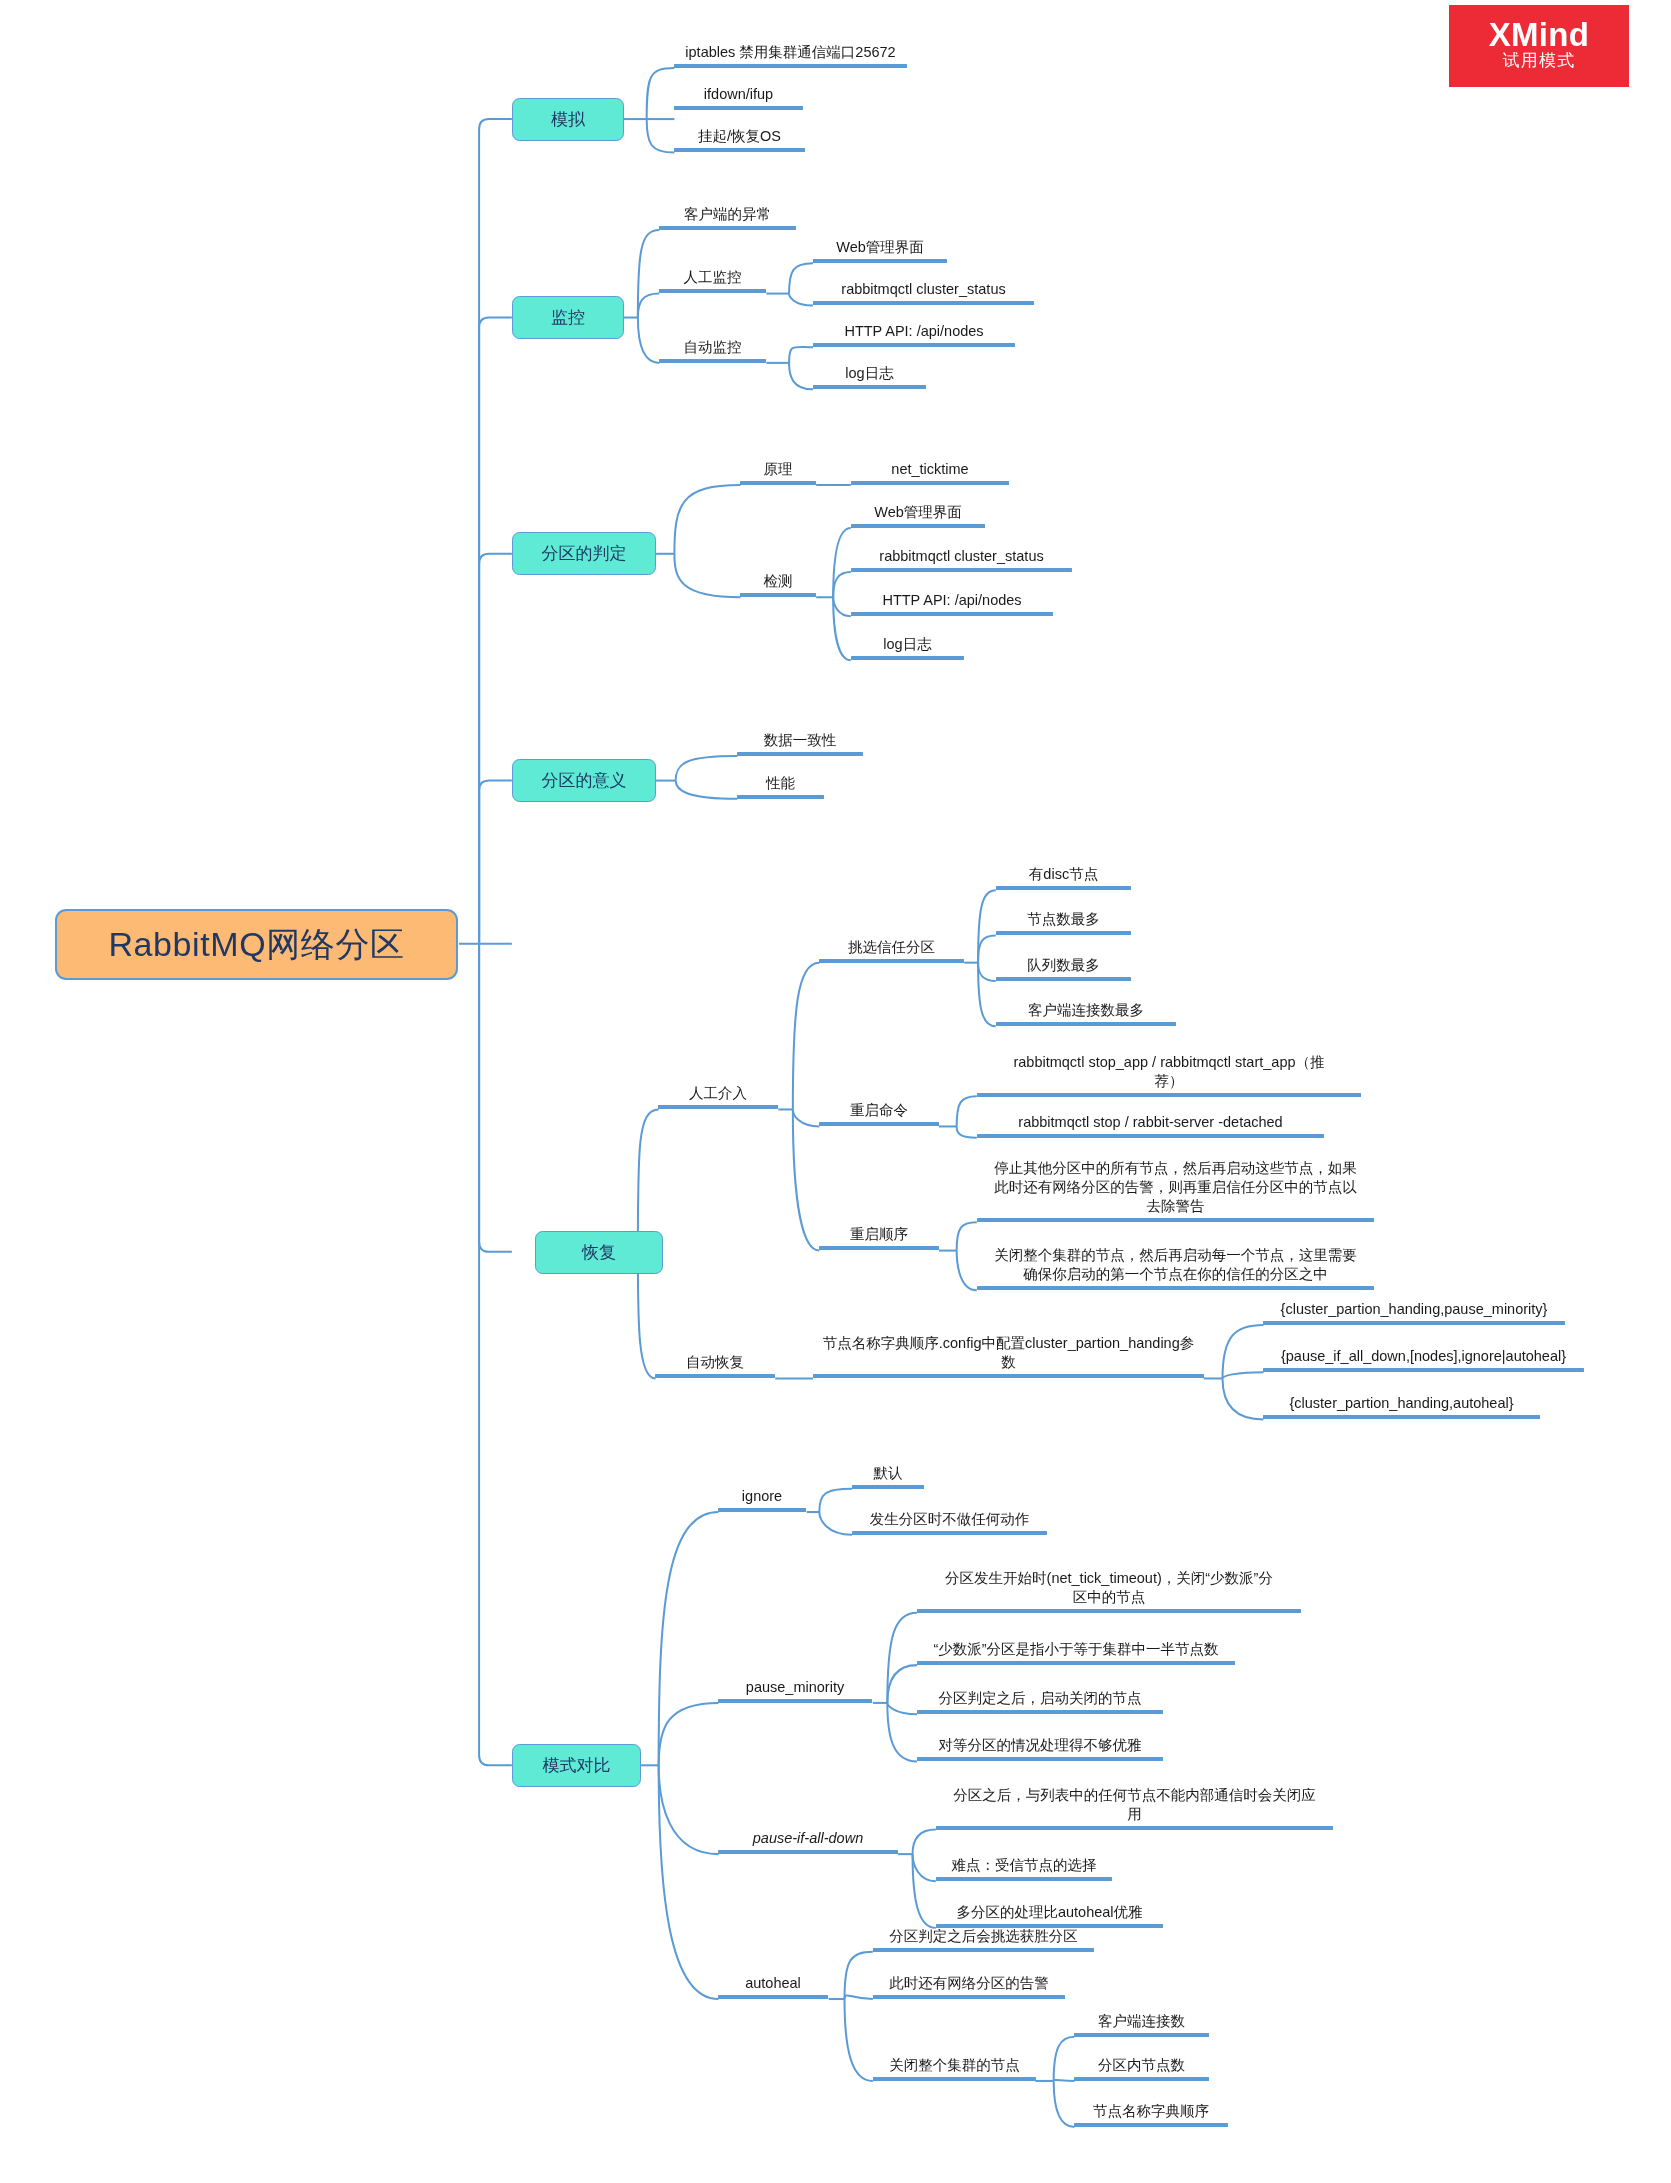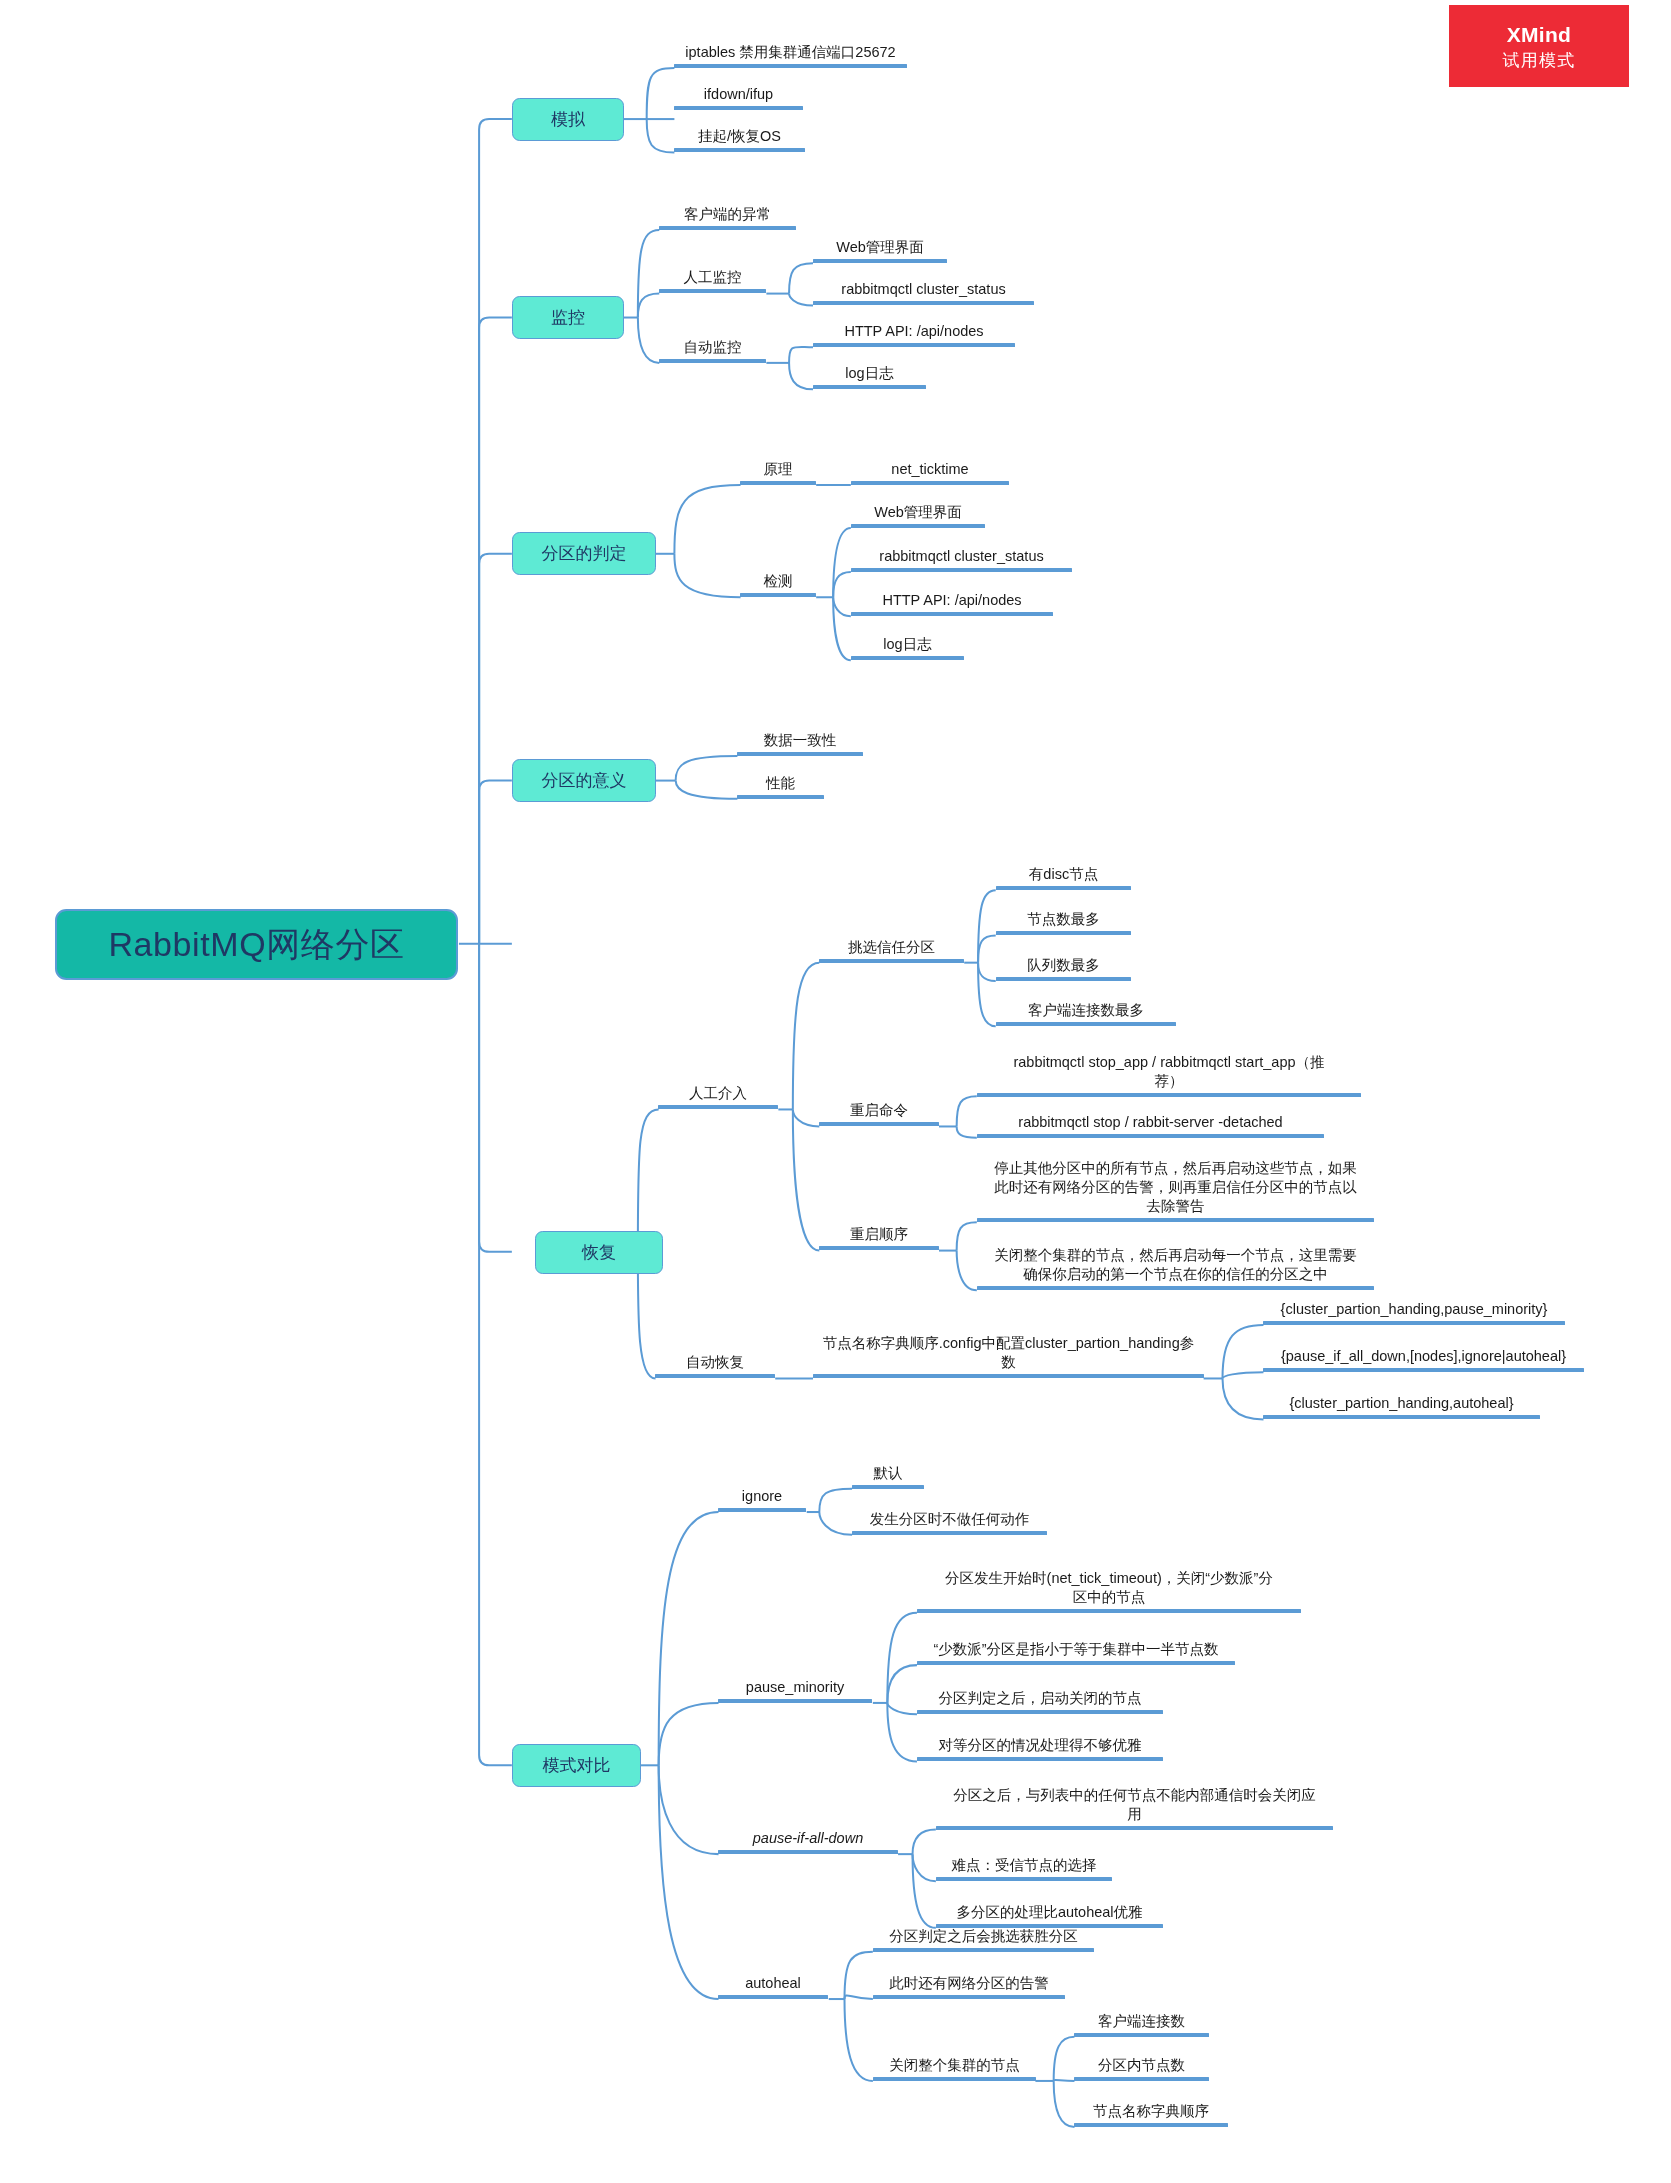--- a/index.html
+++ b/index.html
@@ -22,21 +22,21 @@
     left: 0;
     top: 0;
     width: 1672px;
     height: 2183px;
     pointer-events: none;
   }
   
   .root-node {
     position: absolute;
     box-sizing: border-box;
-    background: #14b8a6;
+    background: #fdba74;
     border: 2.5px solid #5b9bd5;
     border-radius: 11.3px;
     display: flex;
     align-items: center;
     justify-content: center;
     color: #1f3864;
     font-size: 34px;
     letter-spacing: 0.6px;
     white-space: nowrap;
   }
@@ -83,21 +83,21 @@
   .watermark {
     position: absolute;
     background: #ed2b36;
     display: flex;
     flex-direction: column;
     align-items: center;
     justify-content: center;
     color: #ffffff;
   }
   .watermark .wm-title {
-    font-size: 21px;
+    font-size: 33px;
     font-weight: bold;
     letter-spacing: 0.3px;
     line-height: 30px;
   }
   .watermark .wm-sub {
     font-size: 17px;
     line-height: 21.4px;
     letter-spacing: 1.3px;
   }
 </style>

